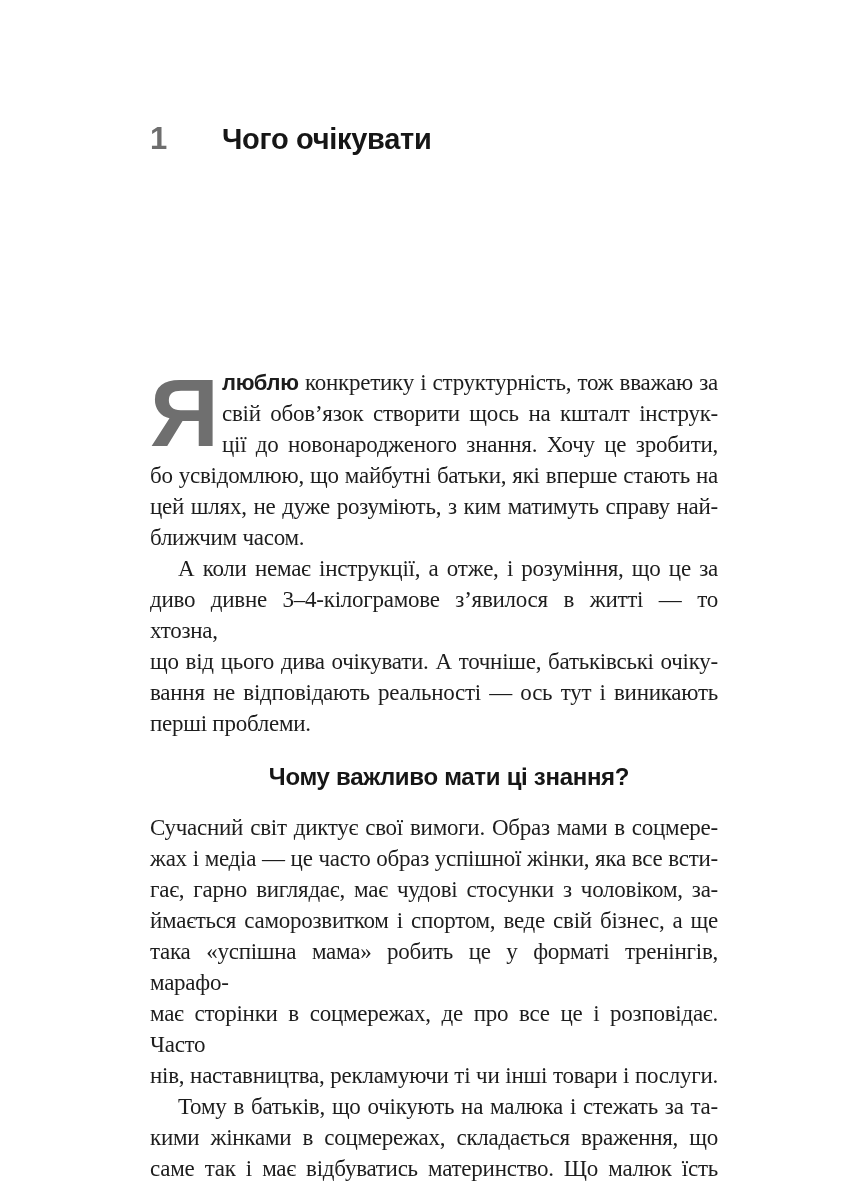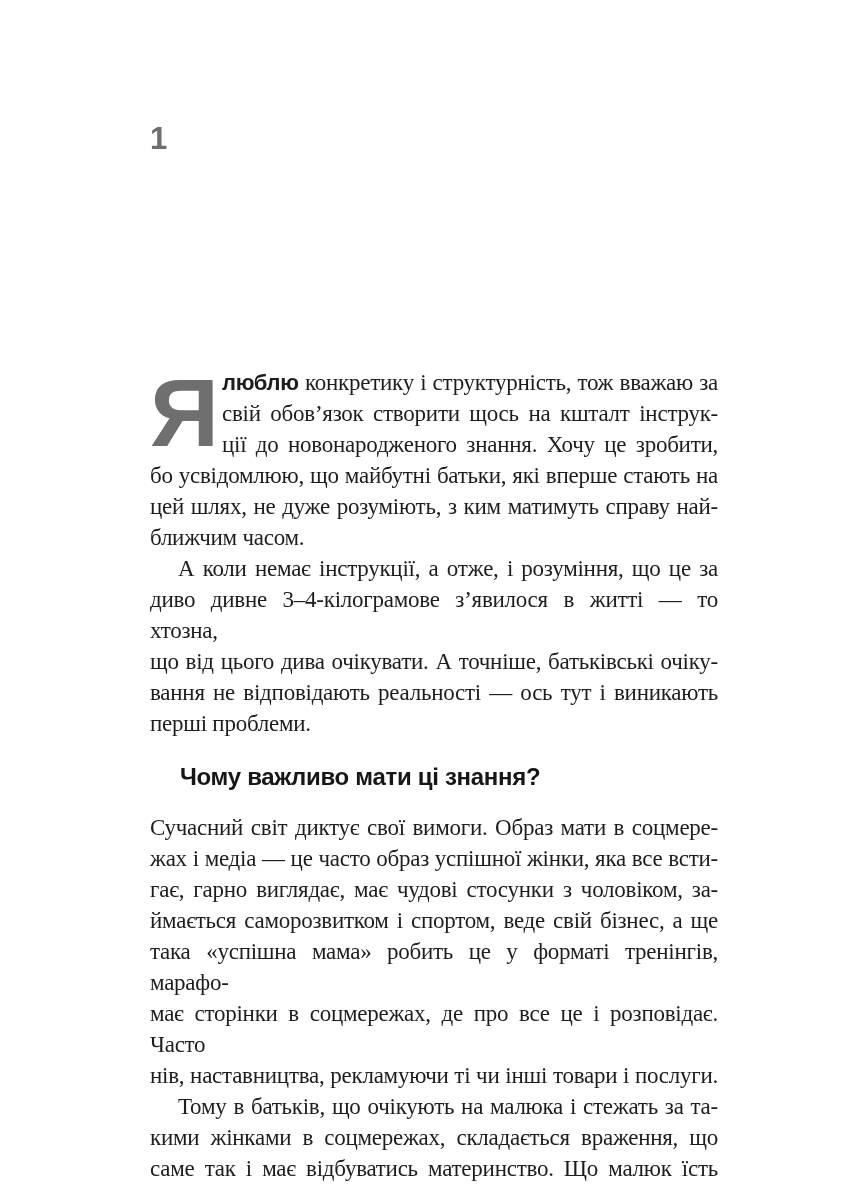--- a/index.html
+++ b/index.html
@@ -48,30 +48,32 @@
     font-family:"Liberation Sans", sans-serif;
     font-weight:700; font-size:22px;
     letter-spacing:-0.3px;
   }
   .subheading {
     margin:23px 0 20px 30px;
     font-family:"Liberation Sans", sans-serif;
     font-weight:700; font-size:24px; line-height:30px;
     letter-spacing:-0.3px;
     color:#161616;
+    text-align:center;
   }
 </style>
 </head>
 <body>
 
 <div class="page">
 
   <header class="chapter-head">
     <div class="chapter-num">1</div>
     <h1 class="chapter-title">
+      <span class="t-line">Чого очікувати</span>
     </h1>
   </header>
 
   <main class="text-col">
 
     <div class="para">
       <span class="dropcap">Я</span>
       <div class="line j"><span class="bold-lead">люблю</span><span> конкретику і структурність, тож вважаю за</span></div>
       <div class="line j">свій обов’язок створити щось на кшталт інструк-</div>
       <div class="line j">ції до новонародженого знання. Хочу це зробити,</div>
@@ -84,21 +86,21 @@
       <div class="line j ind">А коли немає інструкції, а отже, і розуміння, що це за</div>
       <div class="line j">диво дивне 3–4-кілограмове з’явилося в житті — то хтозна,</div>
       <div class="line j">що від цього дива очікувати. А точніше, батьківські очіку-</div>
       <div class="line j">вання не відповідають реальності — ось тут і виникають</div>
       <div class="line">перші проблеми.</div>
     </div>
 
     <h2 class="subheading">Чому важливо мати ці знання?</h2>
 
     <div class="para">
-      <div class="line j">Сучасний світ диктує свої вимоги. Образ мати в соцмере-</div>
+      <div class="line j">Сучасний світ диктує свої вимоги. Образ мами в соцмере-</div>
       <div class="line j">жах і медіа — це часто образ успішної жінки, яка все всти-</div>
       <div class="line j">гає, гарно виглядає, має чудові стосунки з чоловіком, за-</div>
       <div class="line j">ймається саморозвитком і спортом, веде свій бізнес, а ще</div>
       <div class="line j">така «успішна мама» робить це у форматі тренінгів, марафо-</div>
       <div class="line j">має сторінки в соцмережах, де про все це і розповідає. Часто</div>
       <div class="line j">нів, наставництва, рекламуючи ті чи інші товари і послуги.</div>
     </div>
 
     <div class="para">
       <div class="line j ind">Тому в батьків, що очікують на малюка і стежать за та-</div>

